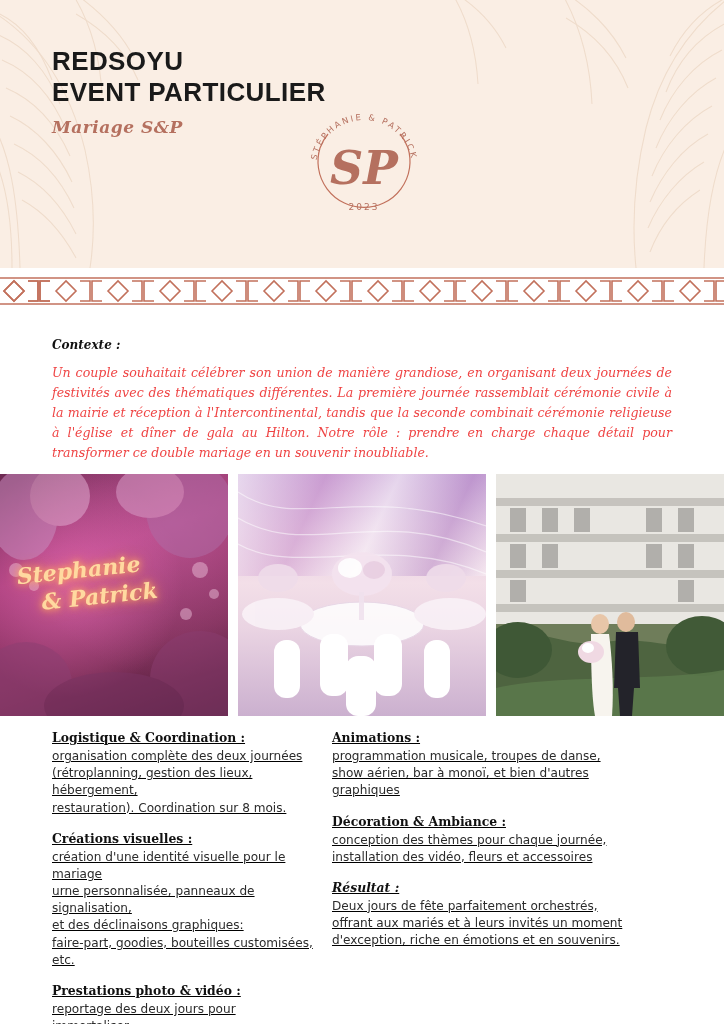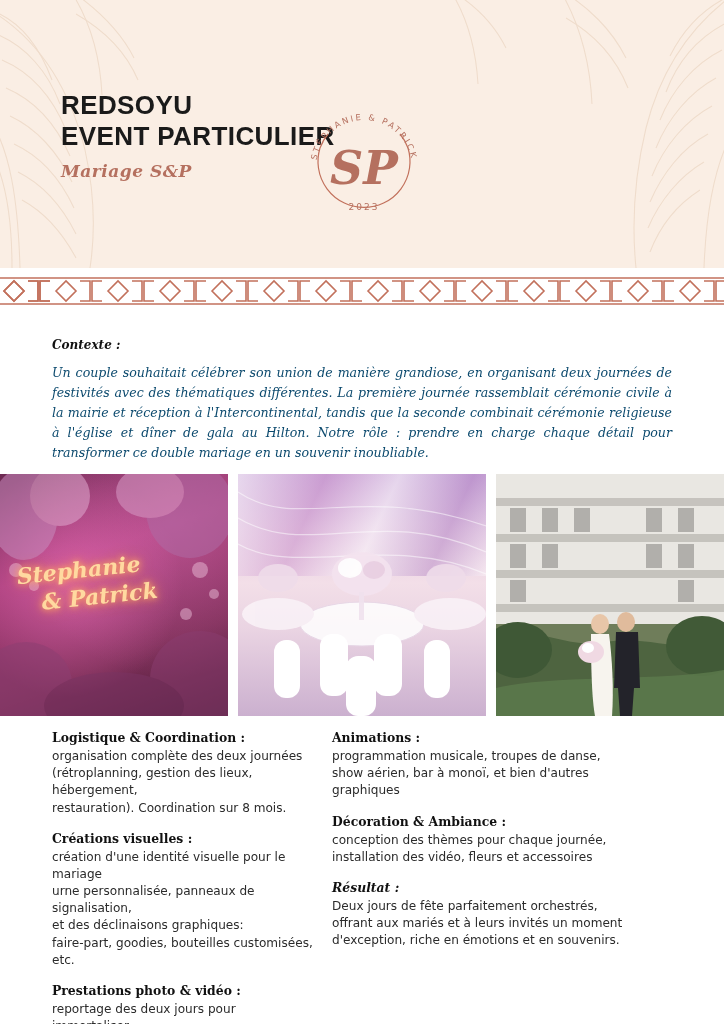--- a/index.html
+++ b/index.html
@@ -31,23 +31,22 @@
     background: #faeee4;
     overflow: hidden;
   }
   .header-leaves {
     position: absolute;
     inset: 0;
     pointer-events: none;
   }
   .header-title-block {
     position: absolute;
-    left: 61px;
+    left: 52px;
     top: 46px;
-    margin-top: 44px;
   }
   .brand-line1, .brand-line2 {
     font-family: "Liberation Sans", sans-serif;
     font-weight: bold;
     font-size: 26px;
     letter-spacing: 0.4px;
     color: #1a1a1a;
     line-height: 1.18;
     margin: 0;
     white-space: nowrap;
@@ -94,21 +93,21 @@
     font-weight: bold;
     font-size: 12px;
     color: #111111;
     margin-bottom: 11px;
   }
   .context-text {
     font-family: "DejaVu Serif", serif;
     font-style: italic;
     font-size: 12.6px;
     line-height: 1.58;
-    color: #0c4a6e;
+    color: #ef4444;
     text-align: justify;
     width: 620px;
   }
 
   
   .photos {
     position: absolute;
     left: 0px;
     top: 474px;
     width: 724px;
@@ -174,21 +173,21 @@
     top: 730px;
     width: 724px;
     display: flex;
   }
   .col {
     box-sizing: border-box;
   }
   .col-left { width: 316px; padding-left: 52px; }
   .col-right { width: 340px; padding-left: 16px; }
 
-  .sec { margin-bottom: 14px; }
+  .sec { margin-bottom: 14px; text-decoration: underline; }
   .sec-title {
     font-family: "DejaVu Serif", serif;
     font-weight: bold;
     font-size: 12.4px;
     color: #111111;
     margin-bottom: 3px;
   }
   .sec-body {
     font-family: "DejaVu Sans", sans-serif;
     font-size: 12.1px;

